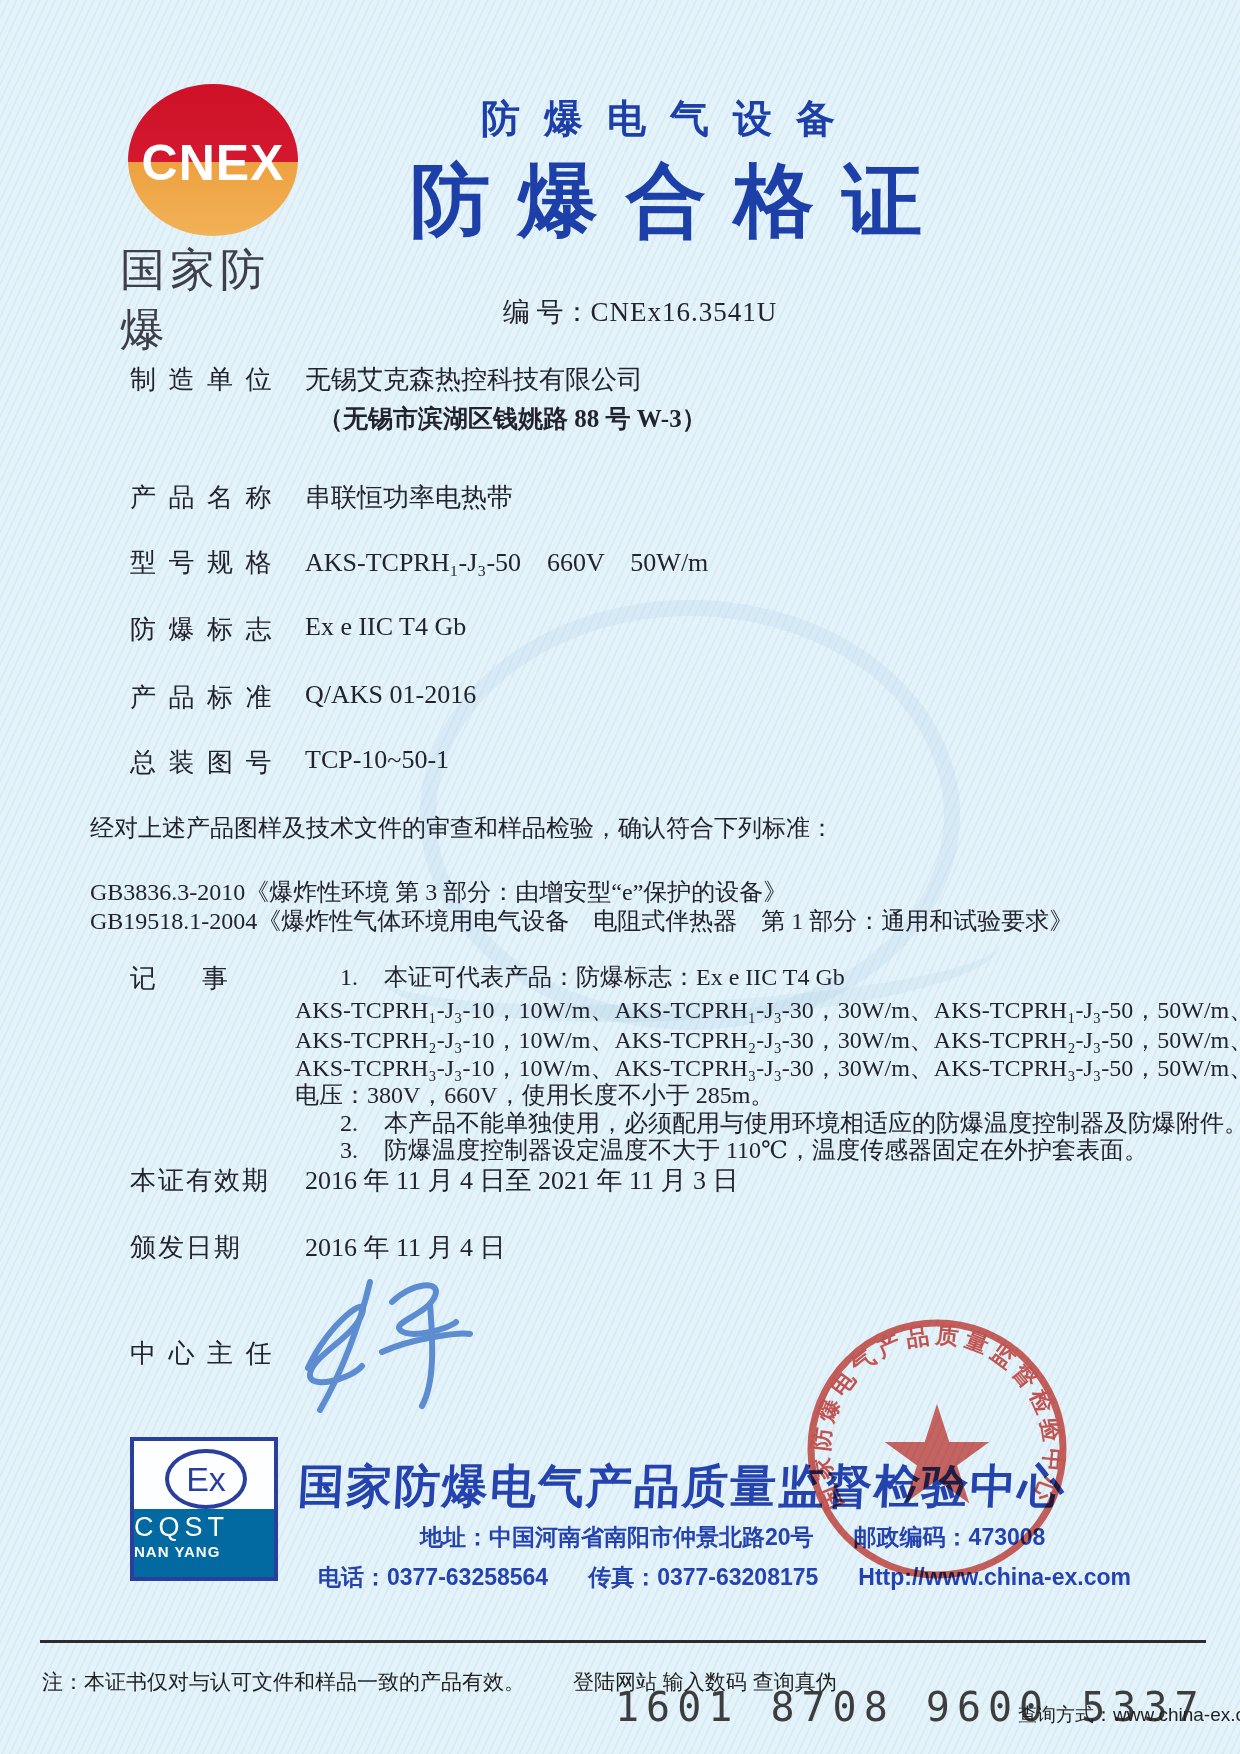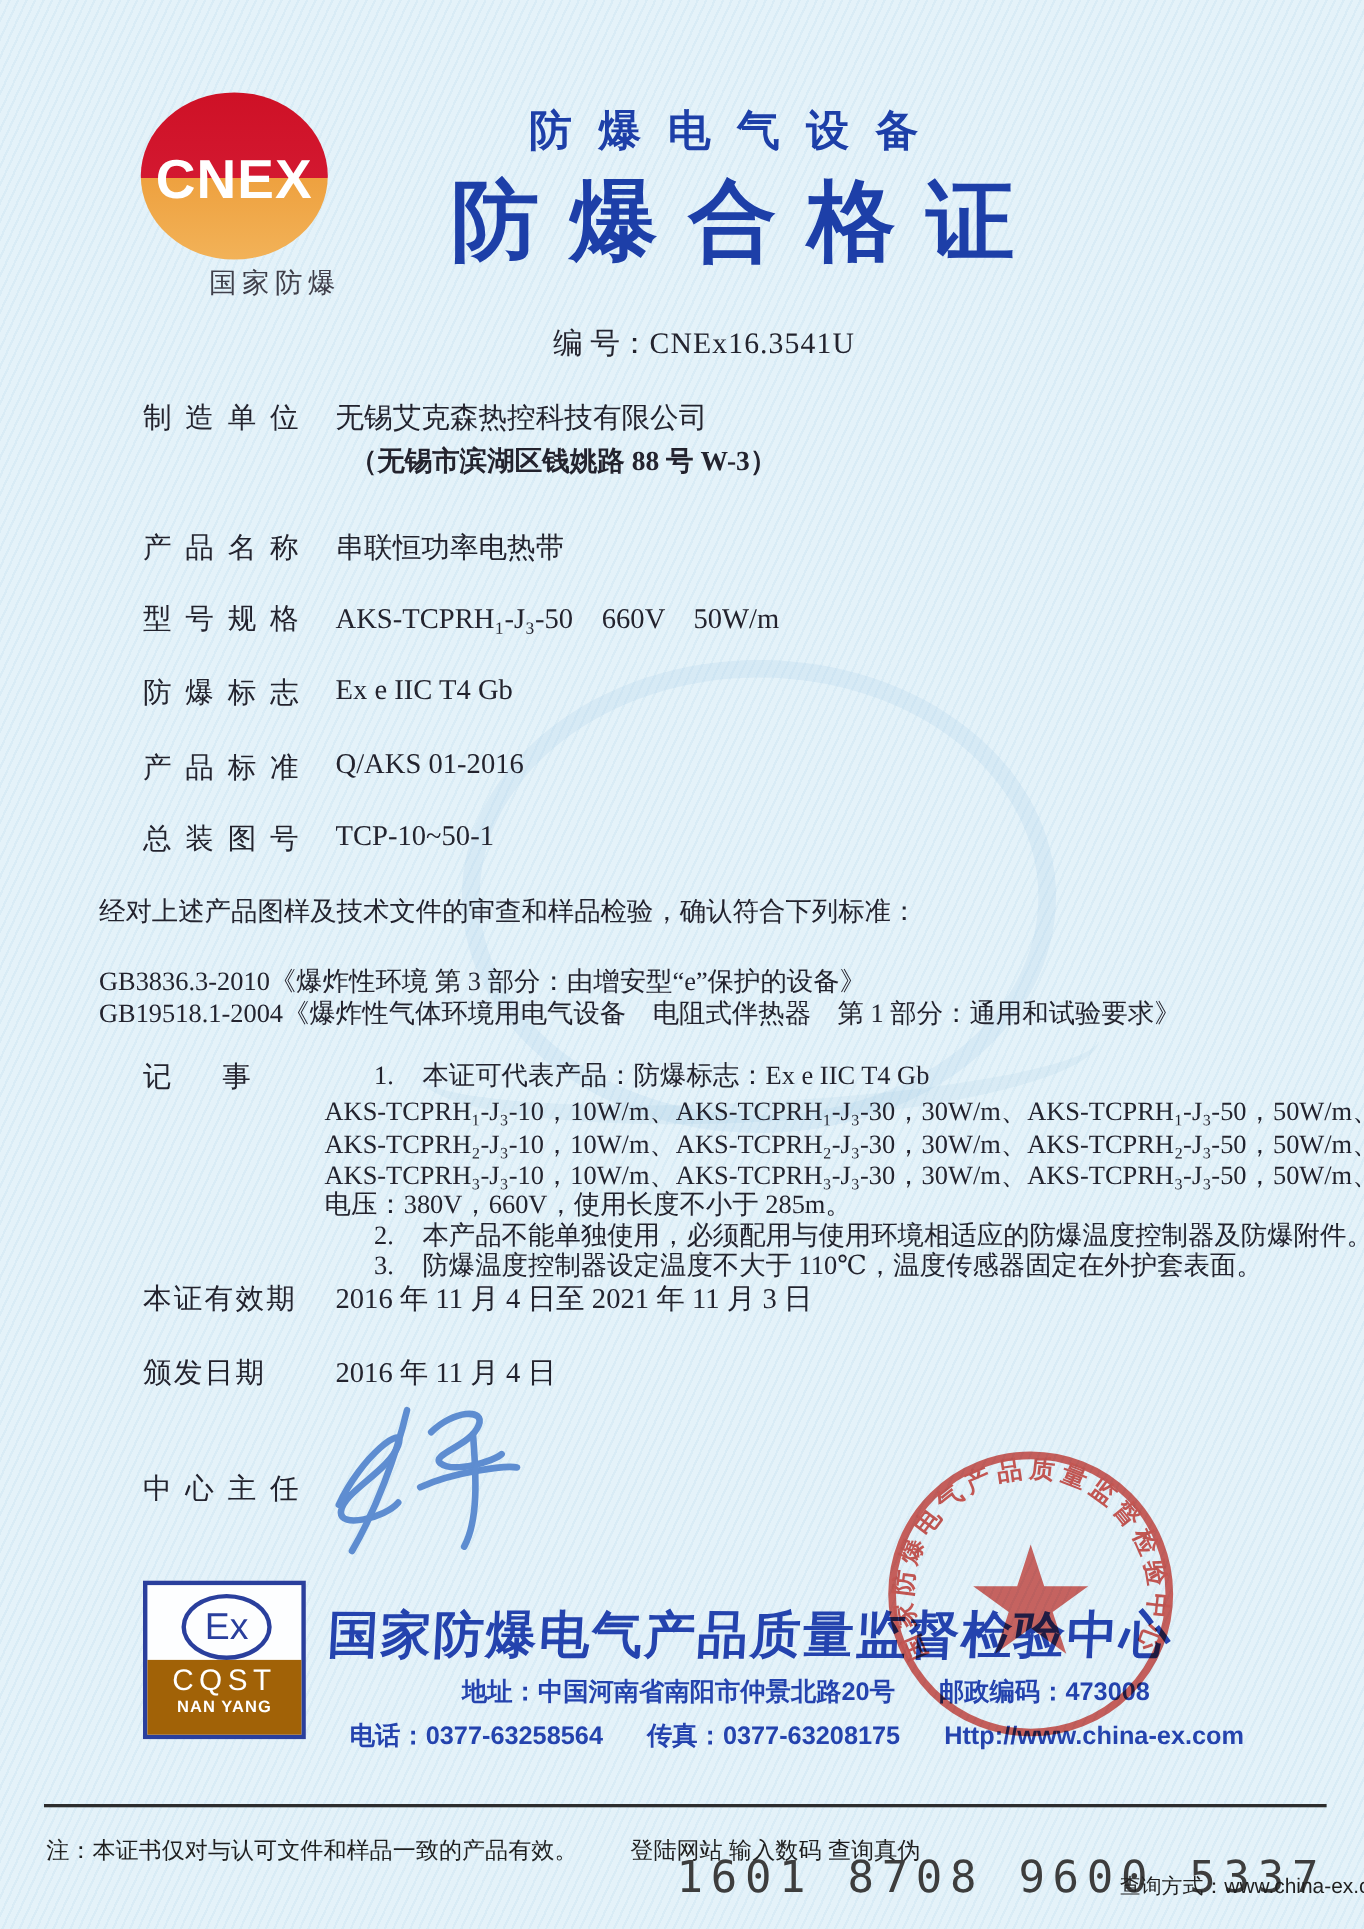--- a/index.html
+++ b/index.html
@@ -21,22 +21,22 @@
   }
   .abs{position:absolute;}
   
   .wm-ellipse{left:420px;top:600px;width:540px;height:430px;border:16px solid rgba(168,206,230,.22);border-radius:50%;}
   .wm-swoosh{left:380px;top:900px;width:620px;height:120px;border-bottom:18px solid rgba(168,206,230,.18);border-radius:50%;transform:rotate(-3deg);}
   
   .logo{left:128px;top:84px;width:170px;height:152px;border-radius:50%;
     background:linear-gradient(180deg,#ce1126 0%,#d31830 51%,#eea13f 51%,#f2b258 100%);
     display:flex;align-items:center;justify-content:center;}
   .logo-text{color:#fff;font-family:var(--sans);font-weight:bold;font-size:50px;letter-spacing:1px;margin-top:6px;}
-  .logo-caption{left:120px;top:240px;width:190px;text-align:right;font-family:var(--sans);
-    font-size:25px;color:#3f3f4a;letter-spacing:5px;font-weight:500;}
+  .logo-caption{left:120px;top:240px;width:190px;text-align:left;font-family:var(--sans);
+    font-size:45px;color:#3f3f4a;letter-spacing:5px;font-weight:500;}
   .doc-type{left:420px;top:92px;width:500px;text-align:center;font-family:var(--sans);font-weight:bold;
     color:var(--blue);font-size:39px;letter-spacing:24px;}
   .main-title{left:370px;top:148px;width:620px;text-align:center;font-family:var(--sans);font-weight:bold;
     color:var(--blue);font-size:80px;letter-spacing:28px;white-space:nowrap;}
   .cert-no{left:320px;top:294px;width:640px;text-align:center;font-size:27px;color:var(--ink);white-space:nowrap;}
   .cert-no .num{letter-spacing:1px;}
   
   .flabel{left:130px;width:180px;font-size:26px;letter-spacing:3px;color:var(--ink);white-space:nowrap;}
   .fvalue{left:305px;width:820px;font-size:26px;color:var(--ink);white-space:nowrap;font-family:Liberation Serif, serif;}
   .faddr{left:318px;width:820px;font-size:25px;color:var(--ink);white-space:nowrap;font-weight:bold;}
@@ -48,22 +48,22 @@
   .note-line{font-size:24px;white-space:nowrap;color:var(--ink);}
   
   .vlabel{left:130px;font-size:26px;letter-spacing:2px;white-space:nowrap;}
   .vvalue{left:305px;font-size:26px;white-space:nowrap;}
   
   .sig-svg{left:270px;top:1268px;}
   
   .badge{left:130px;top:1437px;width:148px;height:144px;border:4px solid #2a3f9d;background:#fdfeff;}
   .badge-ellipse{position:absolute;left:31px;top:8px;width:82px;height:60px;border:4px solid #2a3f9d;border-radius:50%;
     display:flex;align-items:center;justify-content:center;color:#2a3f9d;font-family:var(--sans);font-weight:normal;font-size:34px;}
-  .badge-band{position:absolute;left:0;bottom:0;width:100%;height:68px;background:#a16207;color:#fff;
-    text-align:center;font-family:var(--sans);}
+  .badge-band{position:absolute;left:0;bottom:0;width:100%;height:68px;background:#0369a1;color:#fff;
+    font-family:var(--sans);}
   .badge-cqst{font-size:27px;letter-spacing:5px;margin-top:3px;font-weight:500;}
   .badge-city{font-size:15px;letter-spacing:1px;font-weight:bold;}
   .issuer-name{left:298px;top:1456px;width:760px;font-family:var(--serif);font-weight:bold;color:var(--issuer-blue);
     font-size:46px;letter-spacing:2px;white-space:nowrap;transform:skewX(-3deg);}
   .issuer-line{font-family:var(--sans);font-weight:bold;color:var(--issuer-blue);font-size:23px;white-space:nowrap;text-align:right;}
   .addr-line{left:420px;top:1522px;}
   .tel-line{left:318px;top:1562px;}
   .issuer-line .gap{display:inline-block;width:40px;}
   
   .seal-svg{left:797px;top:1309px;mix-blend-mode:multiply;opacity:.88;}

